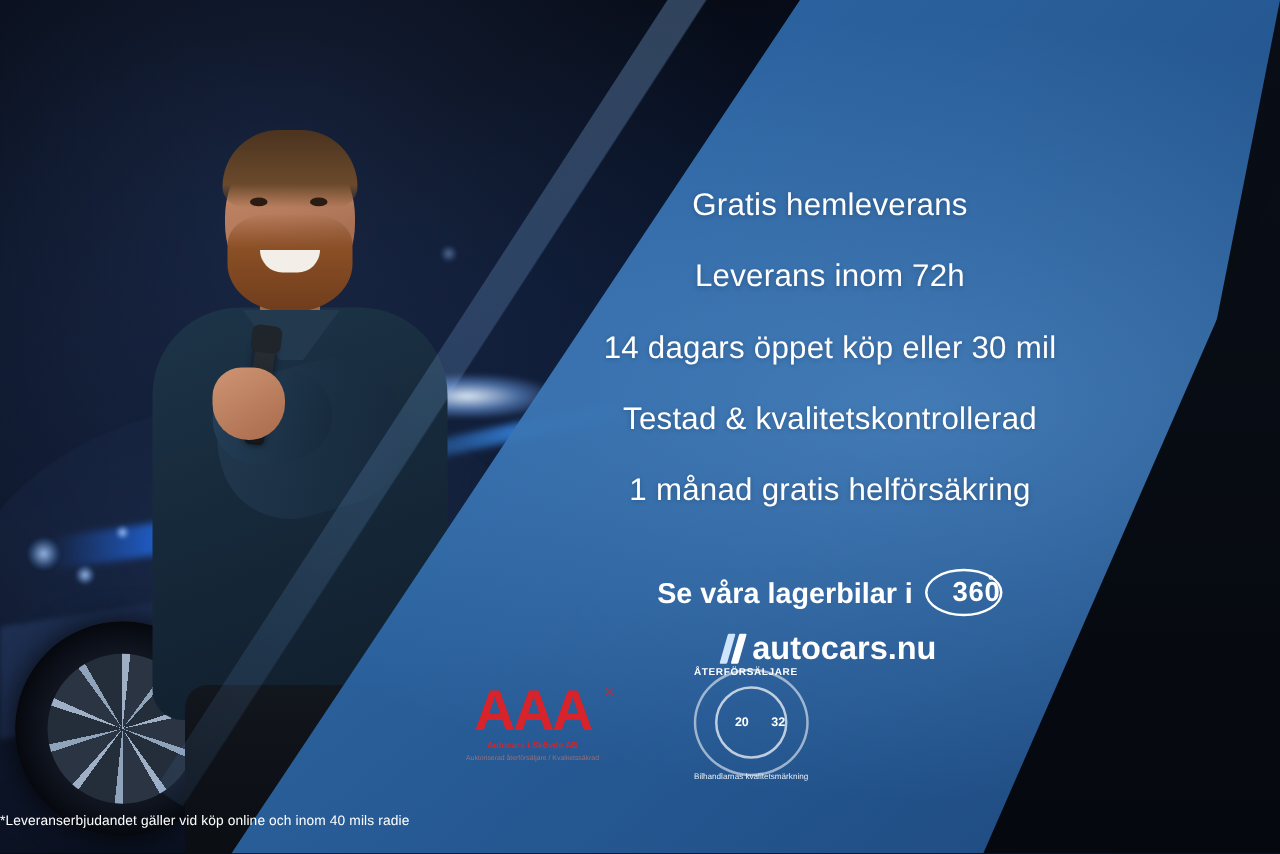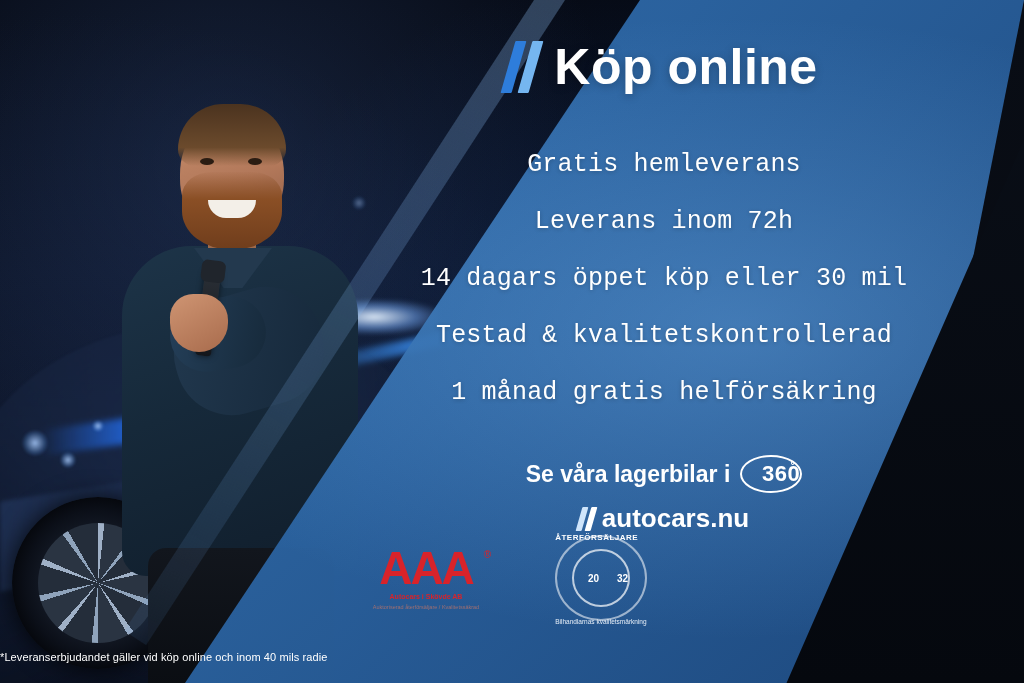--- a/index.html
+++ b/index.html
@@ -291,21 +291,21 @@
   .headline {
     color: #ffffff;
     font-size: 50px;
     font-weight: bold;
     letter-spacing: 0.5px;
     text-shadow: 0 2px 8px rgba(0,0,0,0.25);
   }
 
   .bullets {
     position: absolute;
-    top: 136px; left: 0; right: 20px; font-family: Liberation Mono, monospace;
+    top: 136px; left: 0; right: 20px;
   }
   .bullet {
     color: #ffffff;
     font-size: 25px;
     font-weight: normal;
     padding: 14px 0;
     letter-spacing: 0.2px;
     text-shadow: 0 1px 4px rgba(0,0,0,0.22);
   }
 
@@ -514,27 +514,20 @@
   </div>
 
   <div class="panel-main"></div>
   <div class="panel-glow"></div>
   <div class="stripe-thin"></div>
   <div class="wedge-dark"></div>
   <div class="wedge-dark2"></div>
 
   <div class="content">
 
-    <div class="headline-row">
-      <span class="slashes">
-        <i></i>
-          <i></i>
-      </span>
-      <span class="headline">Köp online</span>
-    </div>
 
     <div class="bullets">
       <div class="bullet">Gratis hemleverans</div>
       <div class="bullet">Leverans inom 72h</div>
       <div class="bullet">14 dagars öppet köp eller 30 mil</div>
       <div class="bullet">Testad &amp; kvalitetskontrollerad</div>
       <div class="bullet">1 månad gratis helförsäkring</div>
     </div>
 
     <div class="cta">

